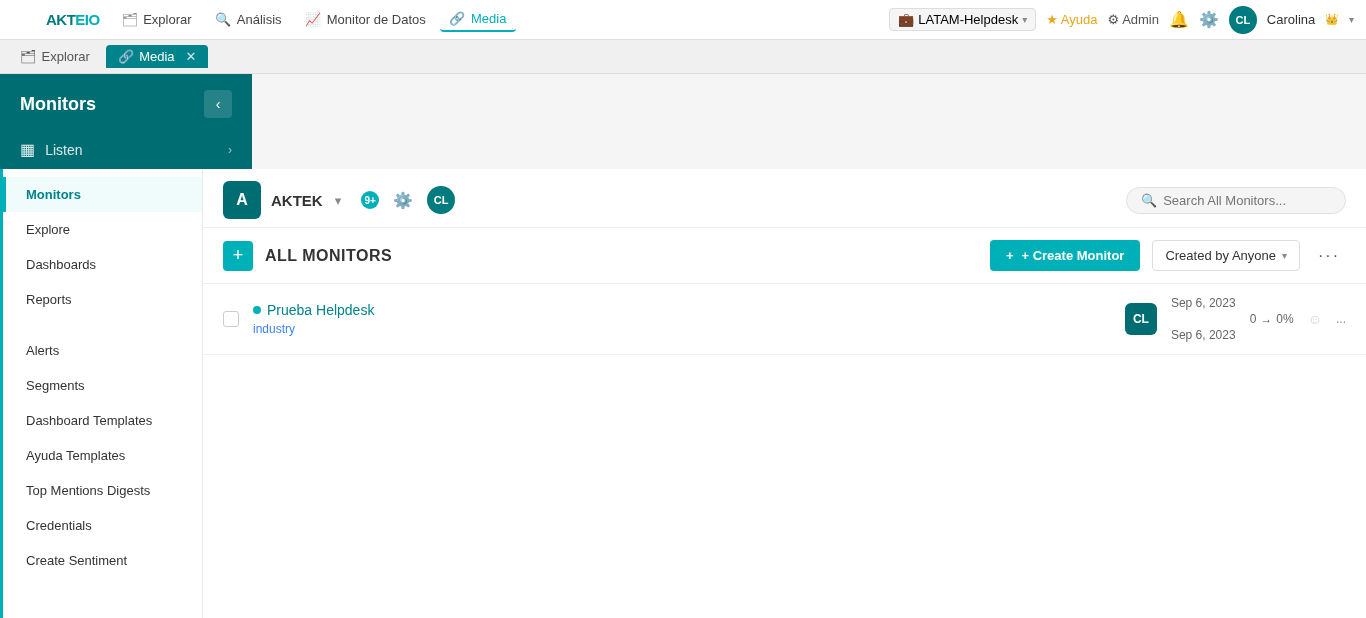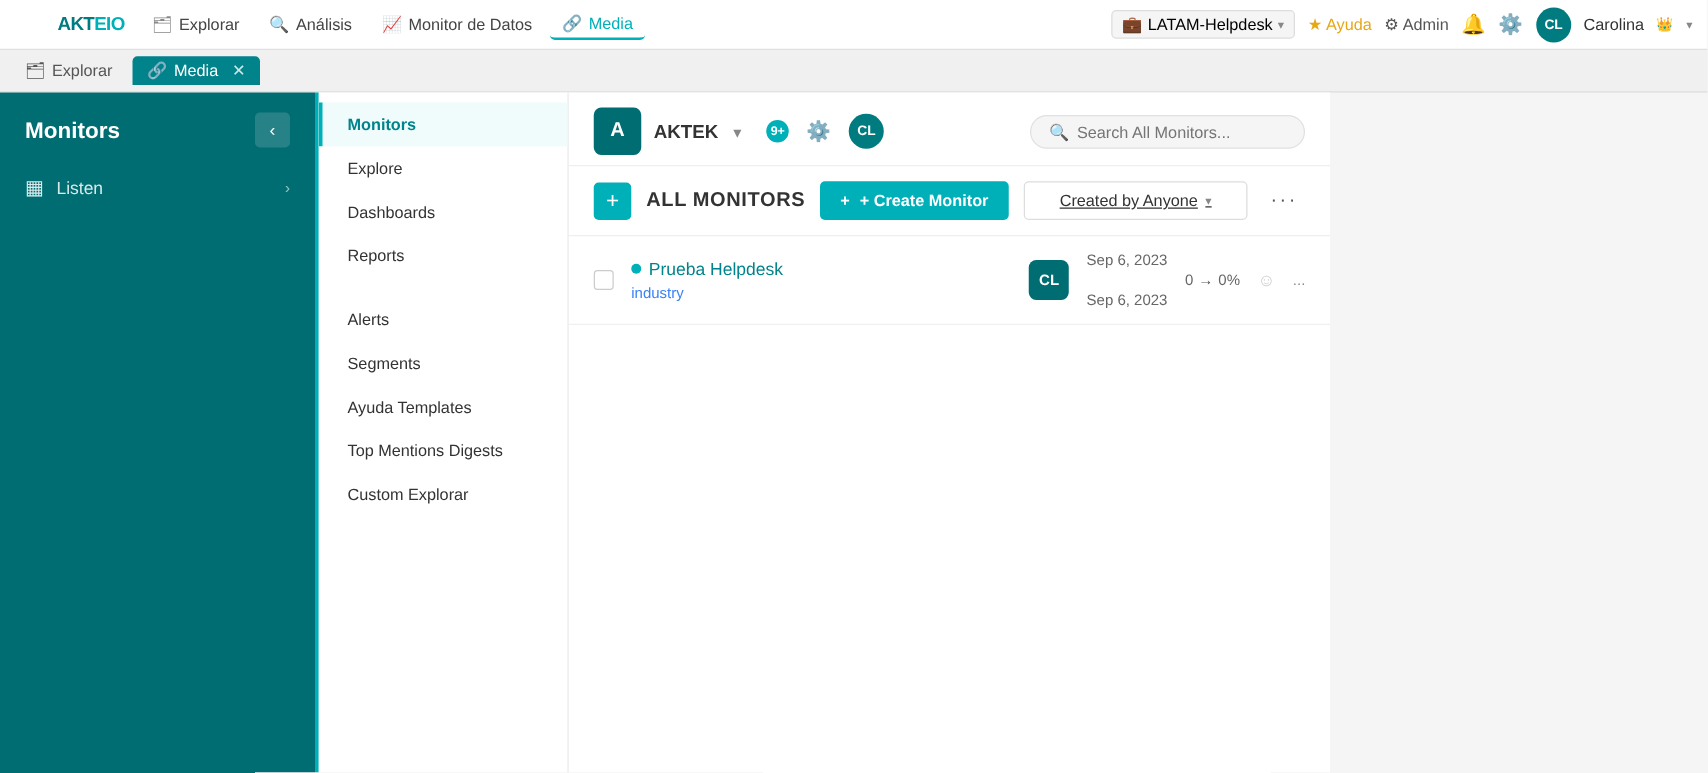--- a/index.html
+++ b/index.html
@@ -93,20 +93,21 @@
       color: #fff;
       font-size: 13px;
       background: #00838a;
     }
     .tab-close { margin-left: 6px; cursor: pointer; opacity: 0.8; }
 
     
     .main-layout {
       display: flex;
       height: calc(618px - 74px);
+      flex-direction: column;
     }
 
     
     .left-sidebar {
       width: 252px;
       background: #006d72;
       color: #fff;
       display: flex;
       flex-direction: column;
       flex-shrink: 0;
@@ -243,26 +244,25 @@
       padding: 8px 16px;
       font-size: 13px;
       font-weight: 600;
       cursor: pointer;
       display: flex; align-items: center; gap: 6px;
     }
     .created-by-dropdown {
       display: flex; align-items: center; gap: 6px;
       border: 1px solid #ddd;
       border-radius: 4px;
-      padding: 7px 28px;
+      padding: 7px 12px;
       font-size: 13px;
       color: #333;
       background: #fff;
       cursor: pointer;
-      text-decoration: underline;
     }
     .more-options-btn {
       background: none; border: none;
       color: #555; font-size: 16px;
       cursor: pointer; padding: 4px 6px;
       letter-spacing: 2px;
     }
 
     .monitors-list {
       flex: 1;
@@ -421,27 +421,33 @@
         <span>Reports</span>
       </div>
       <div class="sec-nav-divider"></div>
       <div class="sec-nav-item">
         <span>Alerts</span>
       </div>
       <div class="sec-nav-item">
         <span>Segments</span>
       </div>
       <div class="sec-nav-item">
+        <span>Dashboard Templates</span>
+      </div>
+      <div class="sec-nav-item">
         <span>Ayuda Templates</span>
       </div>
       <div class="sec-nav-item">
         <span>Top Mentions Digests</span>
       </div>
       <div class="sec-nav-item">
-        <span>Custom Explorar</span>
+        <span>Credentials</span>
+      </div>
+      <div class="sec-nav-item">
+        <span>Create Sentiment</span>
       </div>
     </div>
 
     <div class="content-area">
 
       <div class="content-header">
         <div class="aktek-logo-box">
           <span style="font-size:16px;font-weight:800;">A</span>
         </div>
         <span class="aktek-name">AKTEK</span>

